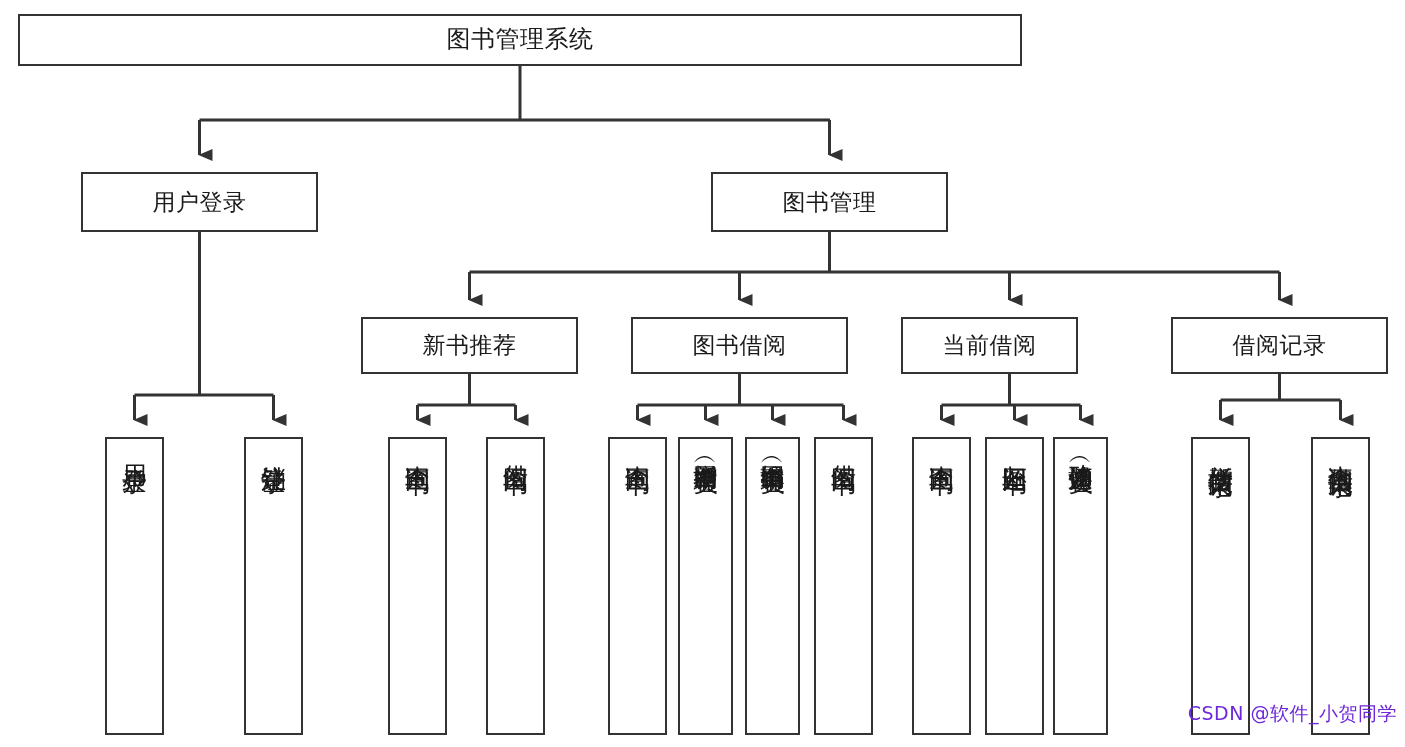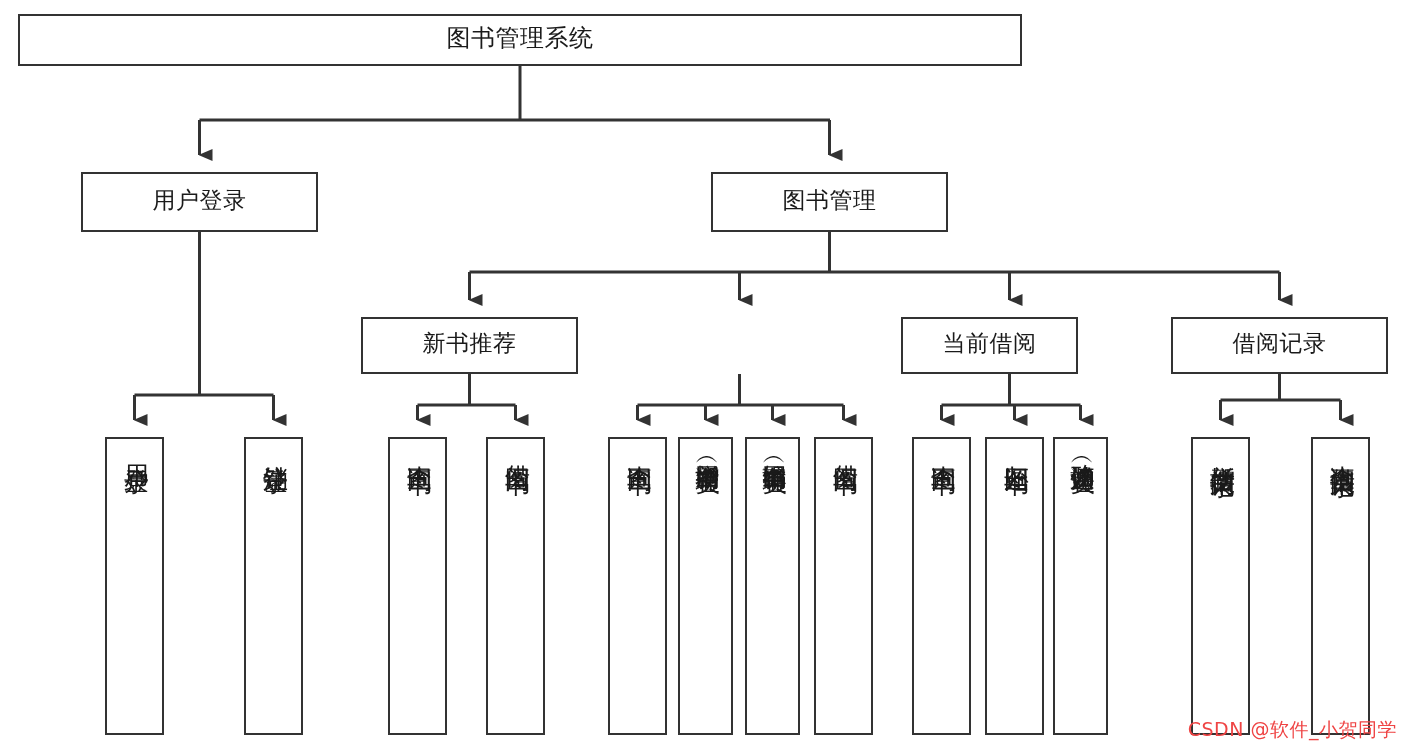--- a/index.html
+++ b/index.html
@@ -31,21 +31,20 @@
     display: flex;
     align-items: center;
     justify-content: center;
     color: #1a1a1a;
   }
   .node .lbl {
     display: block;
     text-align: center;
     line-height: 1.15;
     white-space: nowrap;
-    font-family: Liberation Mono, monospace;
   }
   
   .node.horiz .lbl {
     font-size: 23px;
     letter-spacing: 0.5px;
   }
   .node.root .lbl {
     font-size: 24px;
   }
   
@@ -62,23 +61,23 @@
     letter-spacing: 2px;
     white-space: nowrap;
   }
   .node.vert.tight .lbl {
     font-size: 24px;
     letter-spacing: 1px;
   }
   .watermark {
     position: absolute;
     right: 8px;
-    bottom: 4px;
+    bottom: 20px;
     font-size: 19px;
-    color: #ef4444;
+    color: #6d28d9;
     letter-spacing: 0.5px;
     white-space: nowrap;
     font-family: "DejaVu Sans", "Liberation Sans", sans-serif;
   }
 </style>
 </head>
 <body>
 
 <div id="canvas">
 
@@ -139,20 +138,23 @@
   <div class="node horiz" style="left:81px; top:172px; width:237px; height:60px;">
     <span class="lbl">用户登录</span>
   </div>
   <div class="node horiz" style="left:361px; top:317px; width:217px; height:57px;">
     <span class="lbl">新书推荐</span>
   </div>
 
   <div class="node horiz" style="left:711px; top:172px; width:237px; height:60px;">
     <span class="lbl">图书管理</span>
   </div>
+  <div class="node horiz" style="left:631px; top:317px; width:217px; height:57px;">
+    <span class="lbl">图书借阅</span>
+  </div>
   <div class="node horiz" style="left:901px; top:317px; width:177px; height:57px;">
     <span class="lbl">当前借阅</span>
   </div>
   <div class="node horiz" style="left:1171px; top:317px; width:217px; height:57px;">
     <span class="lbl">借阅记录</span>
   </div>
 
   <div class="node vert" style="left:105px; top:437px; width:59px; height:298px;">
     <span class="lbl">用户登录</span>
   </div>

